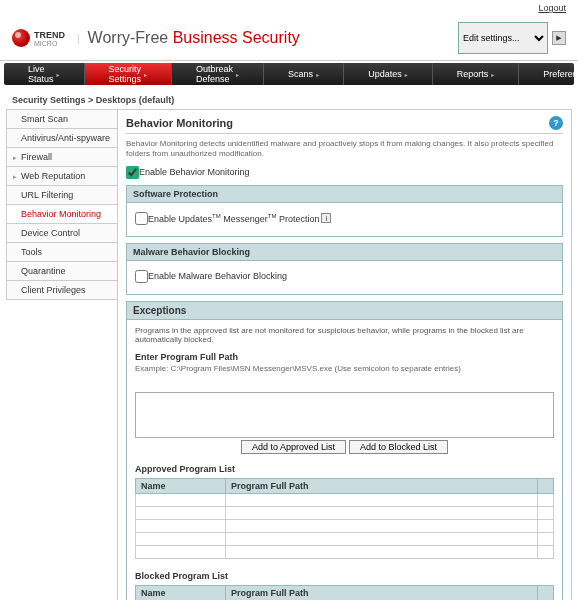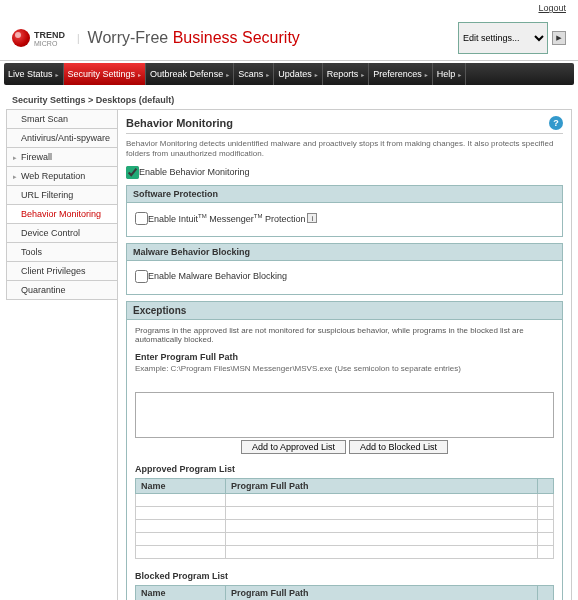--- a/index.html
+++ b/index.html
@@ -14,21 +14,21 @@
     .logo-circle::after { content: ''; position: absolute; width: 6px; height: 6px; background: rgba(255,255,255,0.6); border-radius: 50%; top: 3px; left: 3px; }
     .logo-text { font-size: 9px; font-weight: bold; color: #333; }
     .logo-sub { font-size: 7px; color: #888; }
     .header-title { font-size: 16px; color: #555; margin-left: 4px; }
     .header-title .red { color: #c00; }
     .header-right { margin-left: auto; display: flex; align-items: center; gap: 4px; }
     .edit-select { font-size: 9px; width: 90px; height: 32px; border: 1px solid #7a9; }
     .go-btn { width: 14px; height: 14px; background: #ddd; border: 1px solid #999; display: flex; align-items: center; justify-content: center; font-size: 7px; }
     
     .nav { display: flex; background: linear-gradient(#3a3a3a,#1a1a1a); height: 22px; border-radius: 2px; margin: 2px 4px; align-items: stretch; }
-    .nav-item { color: #fff; font-size: 9px; padding: 0 4px; display: flex; align-items: center; border-right: 1px solid #555; cursor: pointer; position: relative; }
+    .nav-item { color: #fff; font-size: 9px; padding: 0 24px; display: flex; align-items: center; border-right: 1px solid #555; cursor: pointer; position: relative; }
     .nav-item.active { background: linear-gradient(#e33,#a00); }
     .nav-caret { margin-left: 3px; font-size: 6px; opacity: 0.6; }
     
     .breadcrumb { padding: 8px 12px 4px; font-size: 9px; color: #444; font-weight: bold; }
     
     .content { display: flex; padding: 0 6px 6px; gap: 0; }
     
     .sidebar { width: 112px; flex-shrink: 0; }
     .sidebar-item { border: 1px solid #ccc; border-bottom: none; padding: 4px 6px; font-size: 9px; background: #fafafa; cursor: pointer; }
     .sidebar-item:last-child { border-bottom: 1px solid #ccc; }
@@ -110,42 +110,42 @@
 <div class="content">
   <div class="sidebar" id="sidebar">
       <div class="sidebar-item"><span class="caret"></span>Smart Scan</div>
       <div class="sidebar-item"><span class="caret"></span>Antivirus/Anti-spyware</div>
       <div class="sidebar-item"><span class="caret">▸</span>Firewall</div>
       <div class="sidebar-item"><span class="caret">▸</span>Web Reputation</div>
       <div class="sidebar-item"><span class="caret"></span>URL Filtering</div>
       <div class="sidebar-item active"><span class="caret"></span>Behavior Monitoring</div>
       <div class="sidebar-item"><span class="caret"></span>Device Control</div>
       <div class="sidebar-item"><span class="caret"></span>Tools</div>
+      <div class="sidebar-item"><span class="caret"></span>Quarantine</div>
       <div class="sidebar-item"><span class="caret"></span>Client Privileges</div>
-      <div class="sidebar-item"><span class="caret"></span>Quarantine</div>
     </div>
 
   <div class="main">
     <div class="section-title">
       <span>Behavior Monitoring</span>
       <span class="help-icon">?</span>
     </div>
     <div class="desc">Behavior Monitoring detects unidentified malware and proactively stops it from making changes. It also protects specified folders from unauthorized modification.</div>
 
     <label class="checkbox-row">
       <input type="checkbox" checked="" style="">
       <span>Enable Behavior Monitoring</span>
     </label>
 
     <div class="panel-head">Software Protection</div>
     <div class="panel-body">
       <label class="checkbox-row">
         <input type="checkbox" style="">
         <span>
-          <span>Enable Intuit</span><span class="sup">TM</span><span> Messenger</span><span class="sup">TM</span><span> Protection</span>
+          <span>Enable Updates</span><span class="sup">TM</span><span> Messenger</span><span class="sup">TM</span><span> Protection</span>
         </span>
         <span class="info-icon">i</span>
       </label>
     </div>
 
     <div class="panel-head">Malware Behavior Blocking</div>
     <div class="panel-body">
       <label class="checkbox-row">
         <input type="checkbox" style="">
         <span>Enable Malware Behavior Blocking</span>

